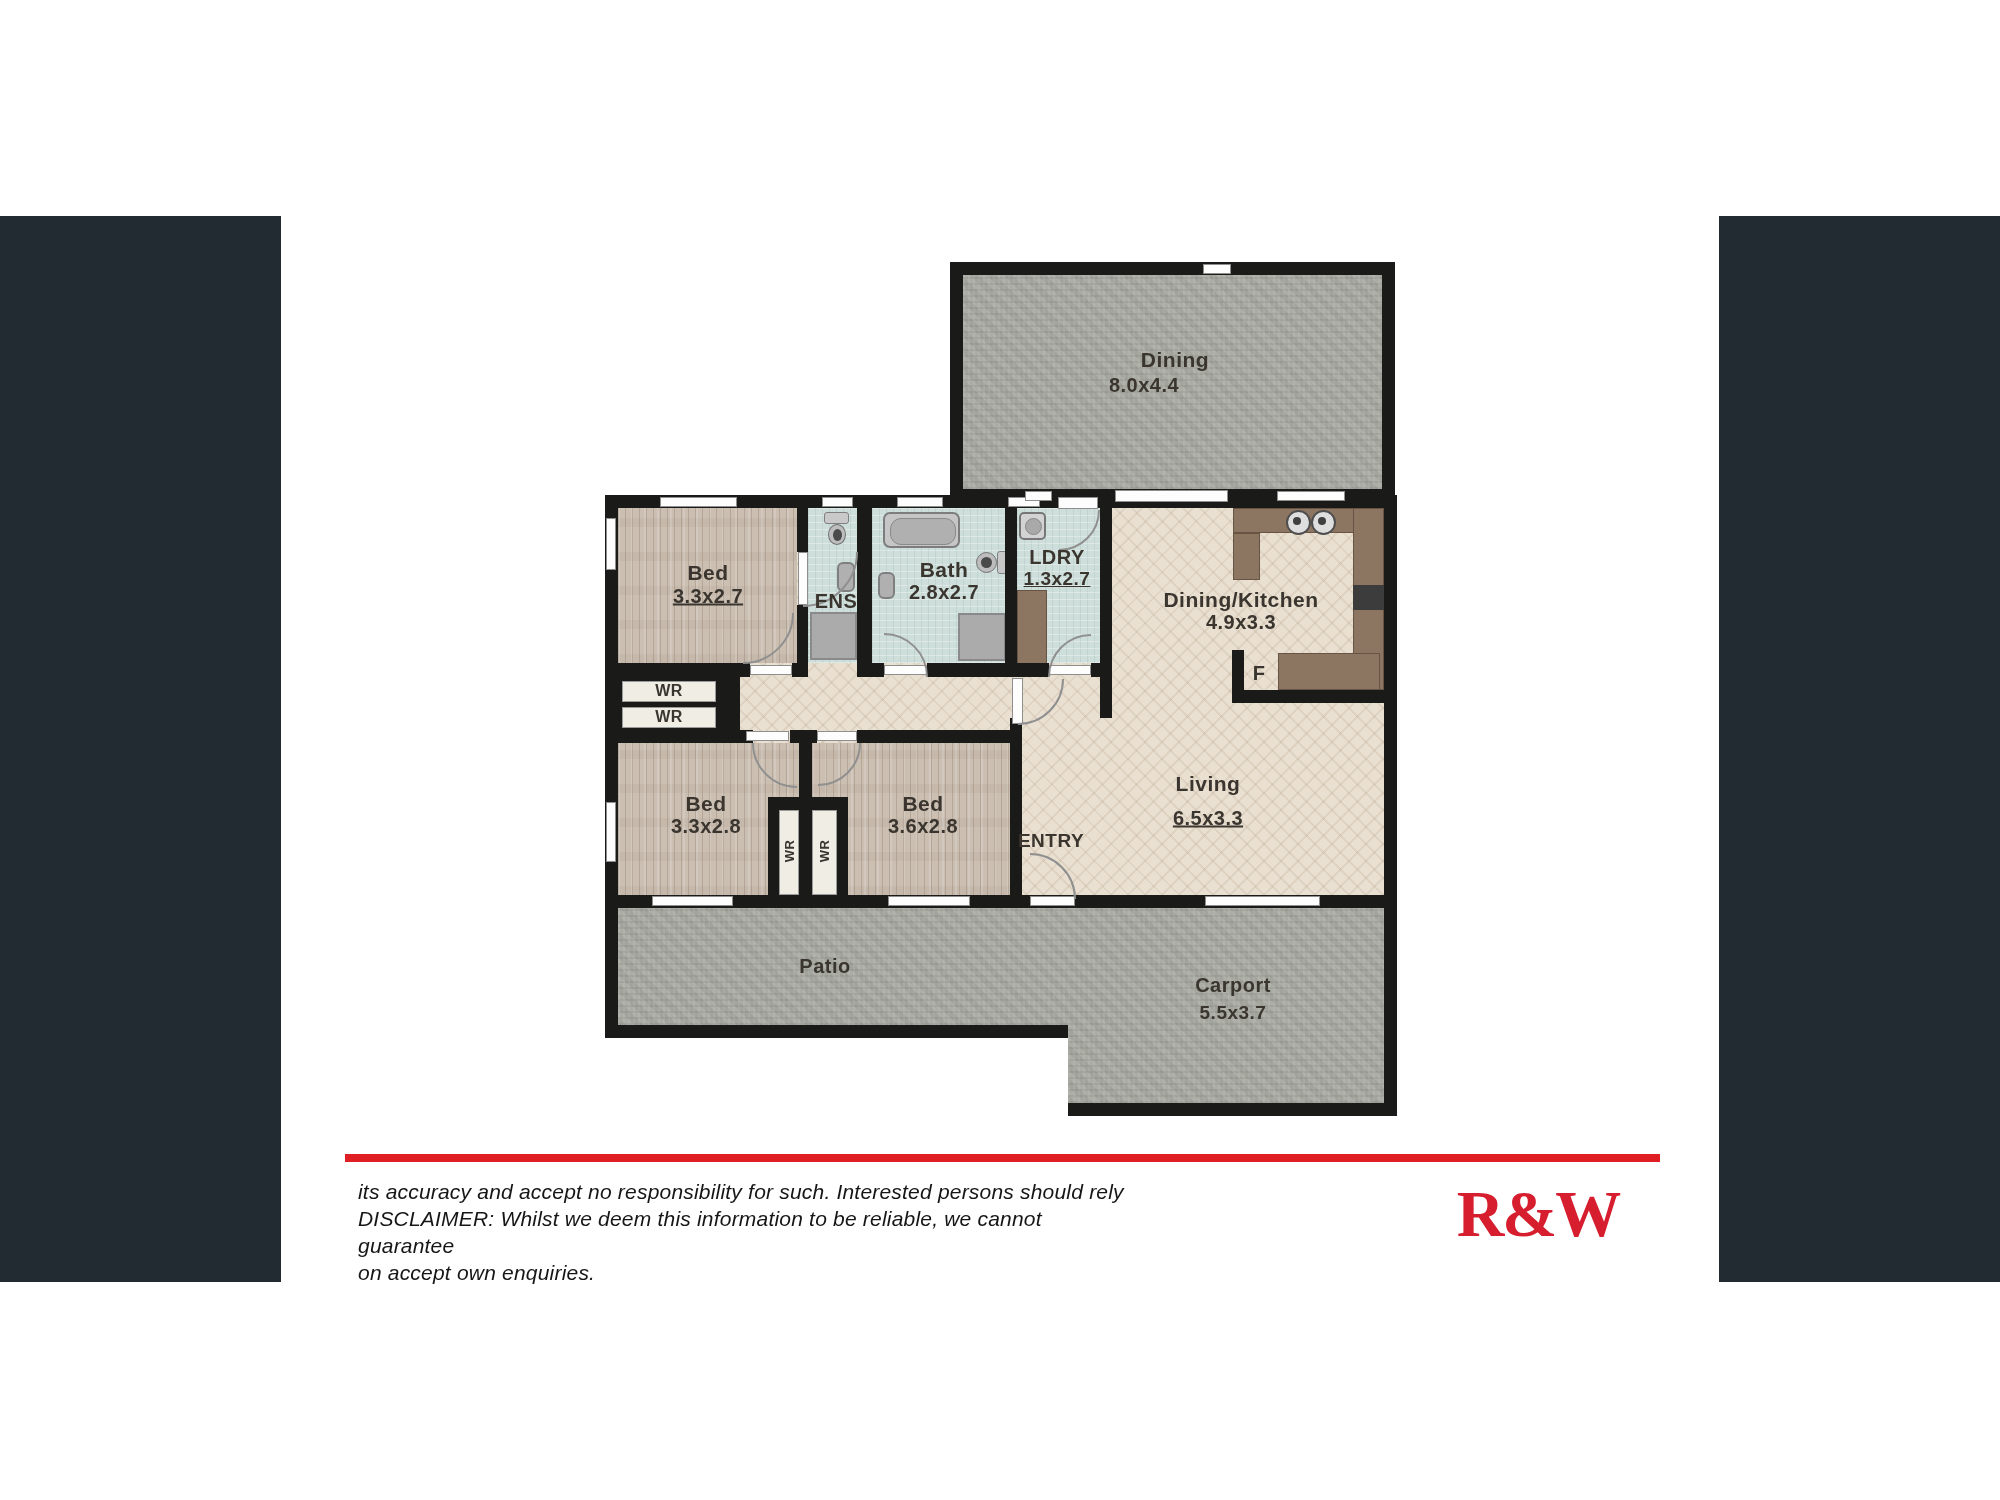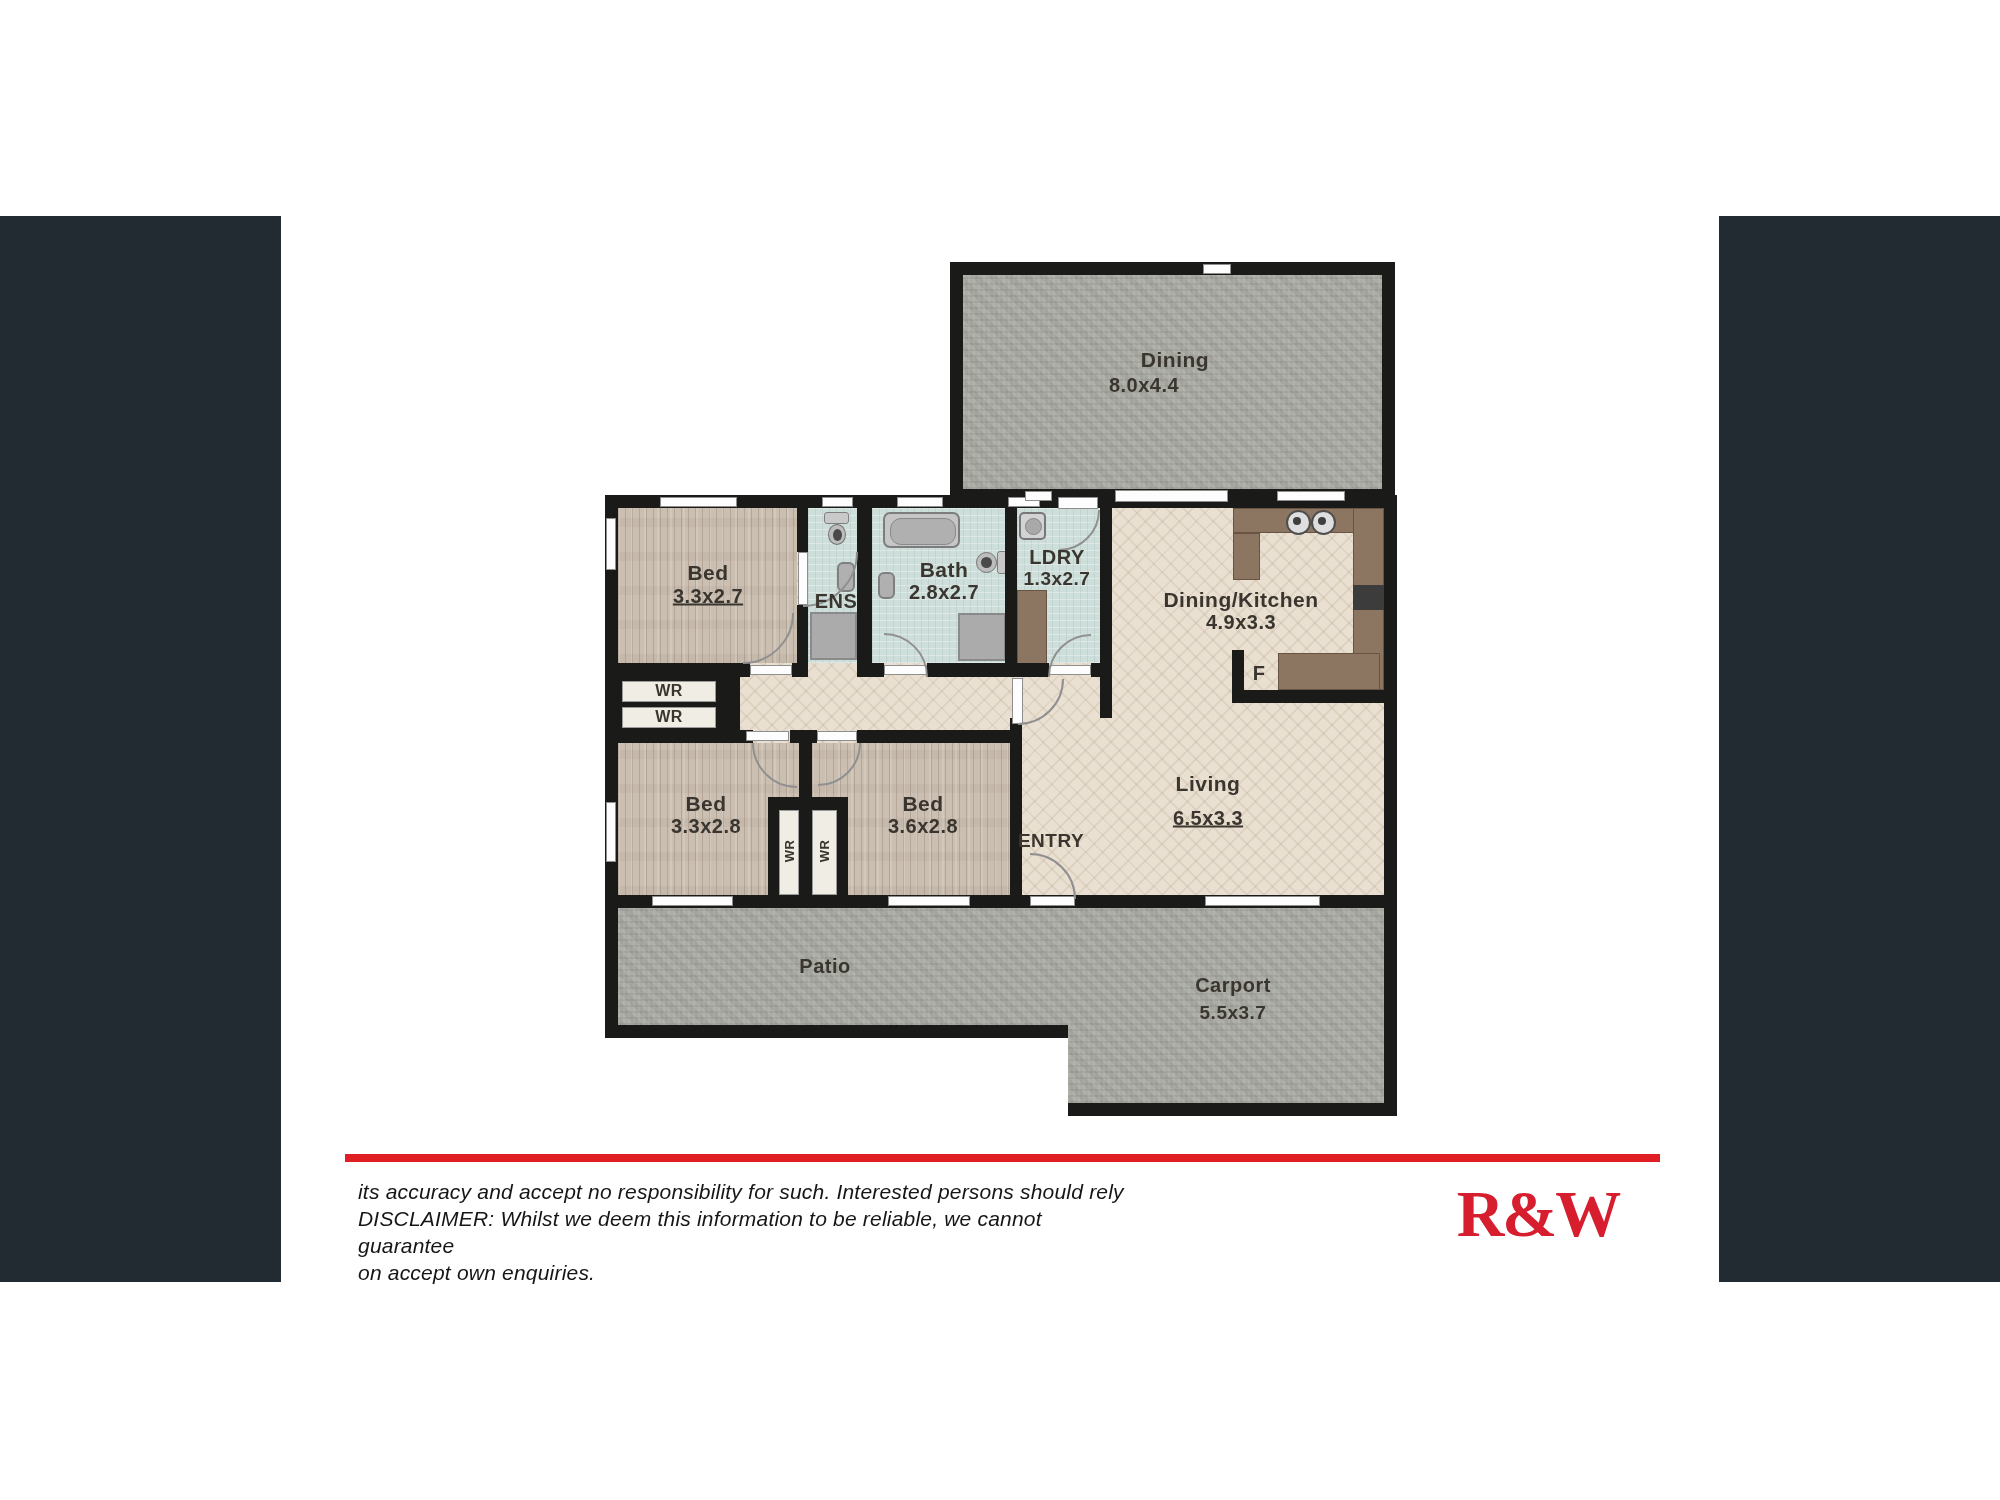--- a/index.html
+++ b/index.html
@@ -191,21 +191,21 @@
 
   <div class="lbl rm" style="left:708px;top:573px;">Bed</div>
   <div class="lbl dim" style="left:708px;top:596px;text-decoration:underline;">3.3x2.7</div>
 
   <div class="lbl rm" style="left:836px;top:601px;font-size:20px;">ENS</div>
 
   <div class="lbl rm" style="left:944px;top:570px;">Bath</div>
   <div class="lbl dim" style="left:944px;top:592px;">2.8x2.7</div>
 
   <div class="lbl rm" style="left:1057px;top:557px;font-size:20px;">LDRY</div>
-  <div class="lbl dim" style="left:1057px;top:579px;font-size:19px;">1.3x2.7</div>
+  <div class="lbl dim" style="left:1057px;top:579px;font-size:19px;text-decoration:underline;">1.3x2.7</div>
 
   <div class="lbl rm" style="left:1241px;top:600px;">Dining/Kitchen</div>
   <div class="lbl dim" style="left:1241px;top:622px;">4.9x3.3</div>
 
   <div class="lbl rm" style="left:1259px;top:673px;font-size:20px;">F</div>
 
   <div class="lbl sm" style="left:669px;top:691px;">WR</div>
   <div class="lbl sm" style="left:669px;top:717px;">WR</div>
   <div class="lbl vert" style="left:789px;top:851px;">WR</div>
   <div class="lbl vert" style="left:824px;top:851px;">WR</div>

